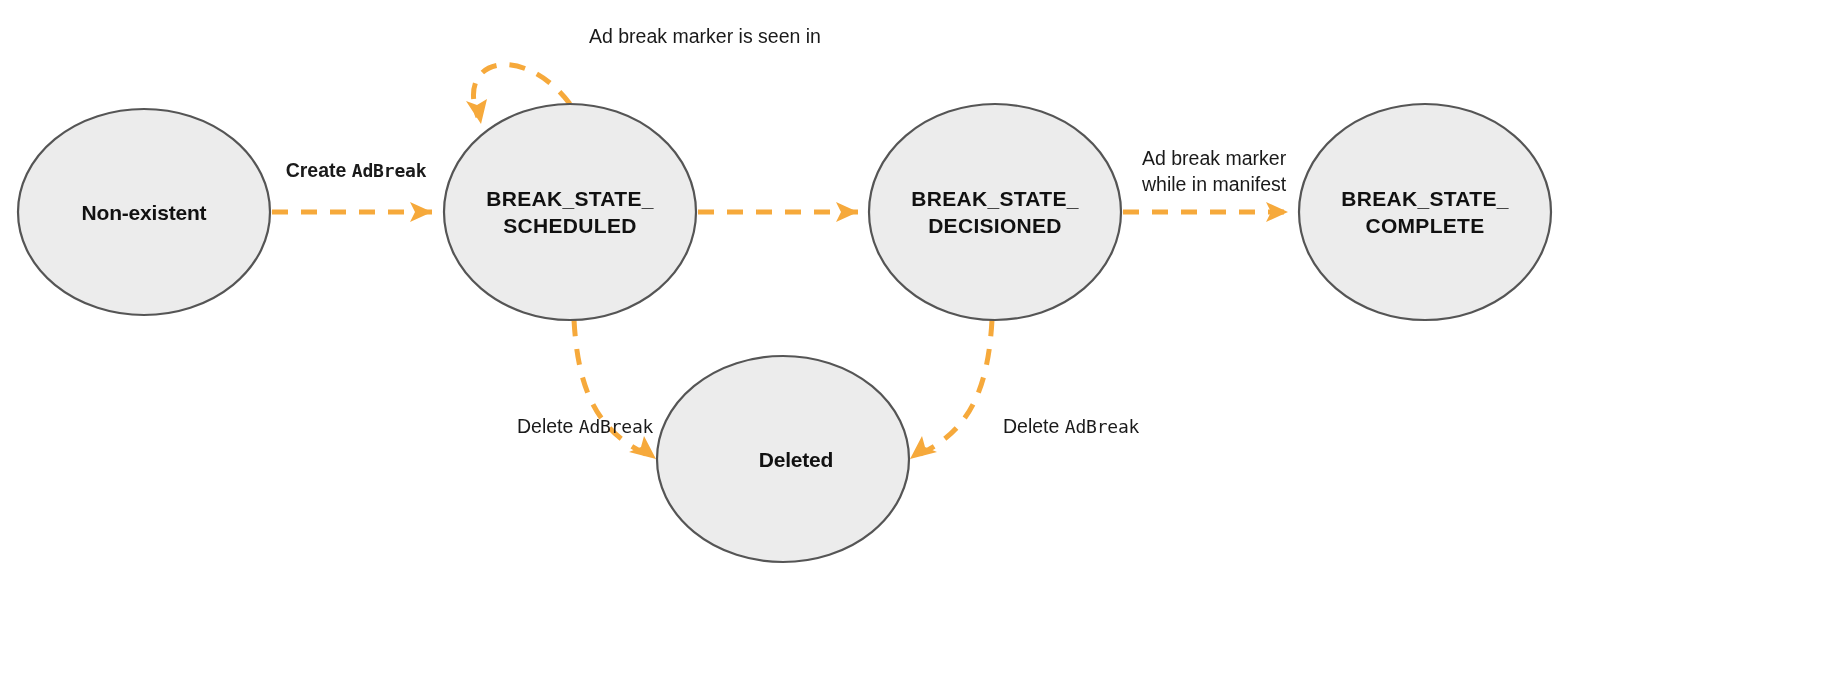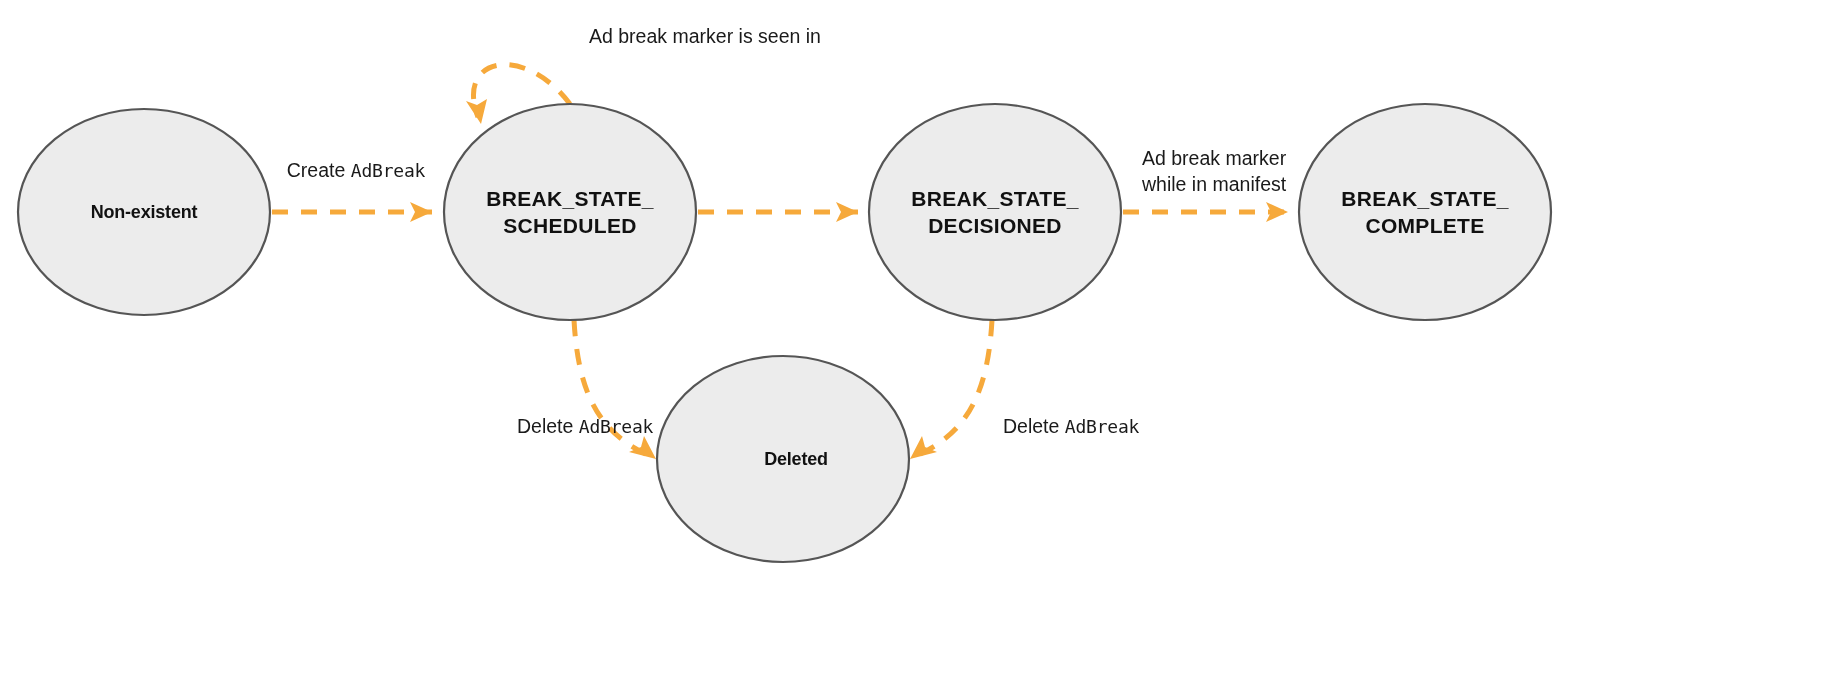--- a/index.html
+++ b/index.html
@@ -52,38 +52,38 @@
     color: #111111;
     line-height: 27px;
     letter-spacing: 0.3px;
     transform: translate(-50%, -50%);
     white-space: pre;
     pointer-events: none;
   }
   .node-label.plain {
     font-family: "Liberation Sans", sans-serif;
     font-weight: bold;
-    font-size: 18px;
+    font-size: 21px;
     letter-spacing: -0.2px;
   }
   
   .edge-label {
     position: absolute;
     font-family: "Liberation Sans", sans-serif;
     font-size: 19.5px;
     color: #1a1a1a;
     line-height: 26px;
     white-space: pre;
   }
   .edge-label .code {
     font-family: "DejaVu Sans Mono", "Liberation Mono", monospace;
     font-size: 18px;
     letter-spacing: -0.2px;
   }
-  .el-center { transform: translateX(-50%); text-align: right; }
+  .el-center { transform: translateX(-50%); text-align: right; font-weight: bold; }
   .el-left   { text-align: left; }
 </style>
 </head>
 <body>
 
 <div id="diagram-root">
 
   <svg class="canvas" viewBox="0 0 1844 687">
 
     <g>

